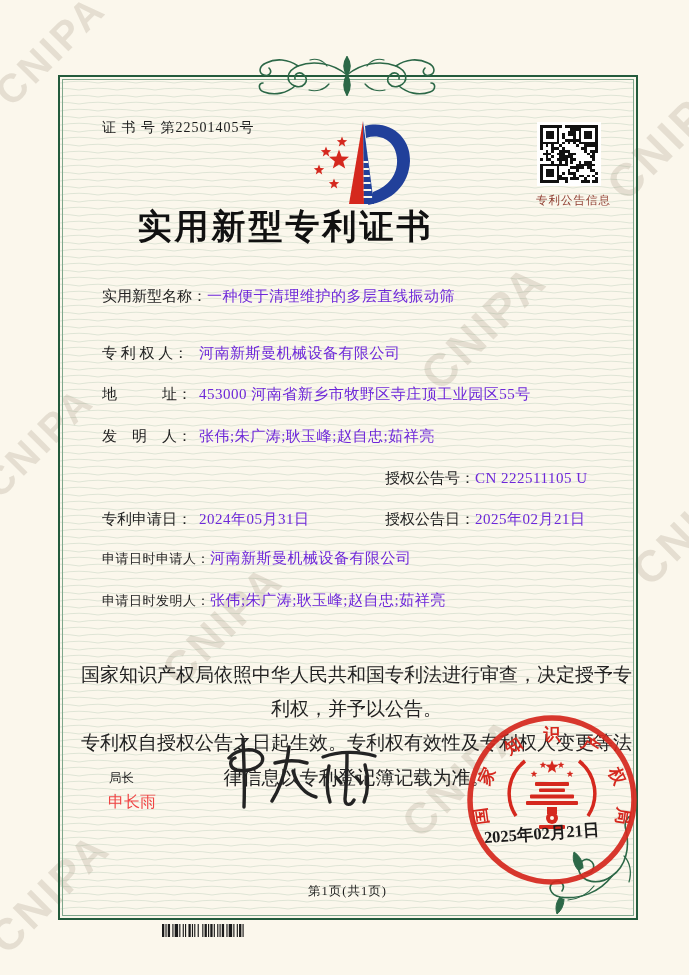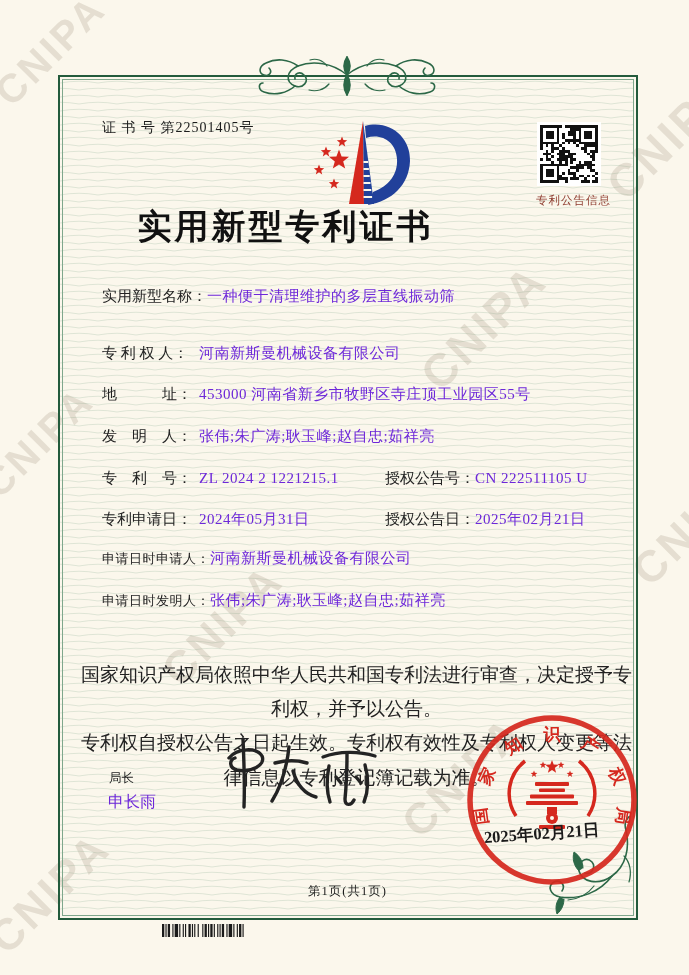--- a/index.html
+++ b/index.html
@@ -36,21 +36,21 @@
   .row{position:absolute;left:90px;white-space:nowrap;font-size:15px;}
   .row .lbl{display:inline-block;min-width:97px;color:#222;}
   .row .val{letter-spacing:.5px;color:#6d28d9;}
   .r0{top:287px;} .r1{top:344px;} .r2{top:385px;} .r3{top:427px;}
   .r4{top:469px;} .r5{top:469px;left:373px;} .r5 .lbl{min-width:89px;}
   .r6{top:510px;} .r7{top:510px;left:373px;} .r7 .lbl{min-width:89px;}
   .r8{top:549px;} .r9{top:591px;}
   .r8 .lbl,.r9 .lbl{min-width:100px;font-size:13px;letter-spacing:.5px;}
   .para{position:absolute;left:66px;top:658px;width:557px;text-align:center;font-size:19px;line-height:1.8;color:#222;}
   .officer-title{position:absolute;left:97px;top:770px;font-size:12.5px;font-family:"Liberation Sans","DejaVu Sans",sans-serif;color:#222;}
-  .officer-name{position:absolute;left:96px;top:792px;font-size:16px;font-family:"Liberation Sans","DejaVu Sans",sans-serif;color:#6d28d9;}
+  .officer-name{position:absolute;left:96px;top:792px;font-size:16px;font-family:"Liberation Sans","DejaVu Sans",sans-serif;color:#ef4444;}
   .signature{position:absolute;left:205px;top:733px;}
   .seal{position:absolute;left:452px;top:712px;}
   .footer-page{position:absolute;left:0;top:883px;width:671px;text-align:center;font-size:12.5px;letter-spacing:1px;}
   .barcode{position:absolute;left:150px;top:924px;}
   .ring-char{font-size:17px;font-weight:bold;fill:#D5281E;font-family:"Liberation Serif",serif;}
   .seal-date{font-size:16.5px;font-weight:bold;fill:#1b1b1b;font-family:"Liberation Serif",serif;}
 </style>
 </head>
 <body>
 
@@ -487,21 +487,20 @@
           </svg></div>
       <div class="qr-caption">专利公告信息</div>
     </div>
 
     <div class="title">实用新型专利证书</div>
 
     <div class="row r0"><span class="lbl">实用新型名称：</span><span class="val">一种便于清理维护的多层直线振动筛</span></div>
     <div class="row r1"><span class="lbl">专 利 权 人：</span><span class="val">河南新斯曼机械设备有限公司</span></div>
     <div class="row r2"><span class="lbl">地　　　址：</span><span class="val">453000 河南省新乡市牧野区寺庄顶工业园区55号</span></div>
     <div class="row r3"><span class="lbl">发　明　人：</span><span class="val">张伟;朱广涛;耿玉峰;赵自忠;茹祥亮</span></div>
-    <div class="row r4"><span class="lbl">专　利　号：</span><span class="val">ZL 2024 2 1221215.1</span></div>
     <div class="row r5"><span class="lbl">授权公告号：</span><span class="val">CN 222511105 U</span></div>
     <div class="row r6"><span class="lbl">专利申请日：</span><span class="val">2024年05月31日</span></div>
     <div class="row r7"><span class="lbl">授权公告日：</span><span class="val">2025年02月21日</span></div>
     <div class="row r8"><span class="lbl">申请日时申请人：</span><span class="val">河南新斯曼机械设备有限公司</span></div>
     <div class="row r9"><span class="lbl">申请日时发明人：</span><span class="val">张伟;朱广涛;耿玉峰;赵自忠;茹祥亮</span></div>
 
     <div class="para">
       <div>国家知识产权局依照中华人民共和国专利法进行审查，决定授予专利权，并予以公告。</div>
       <div>专利权自授权公告之日起生效。专利权有效性及专利权人变更等法律信息以专利登记簿记载为准。</div>
     </div>

